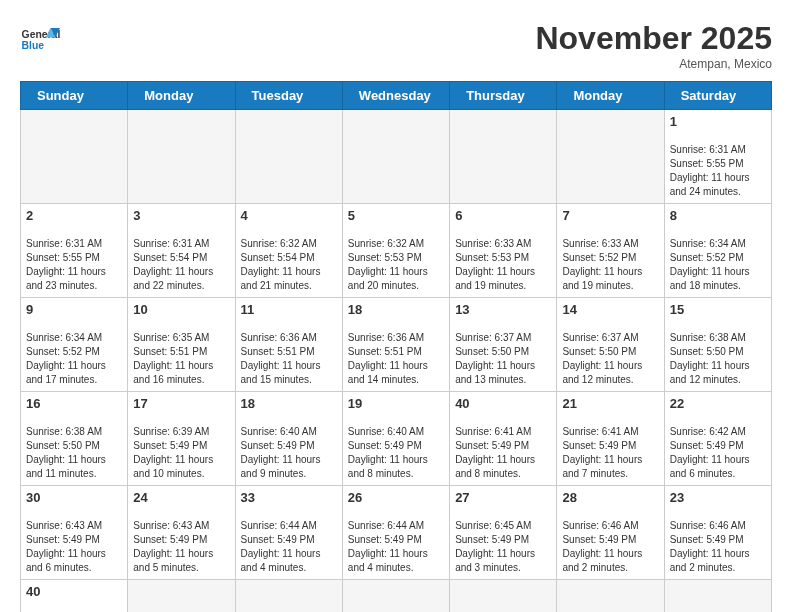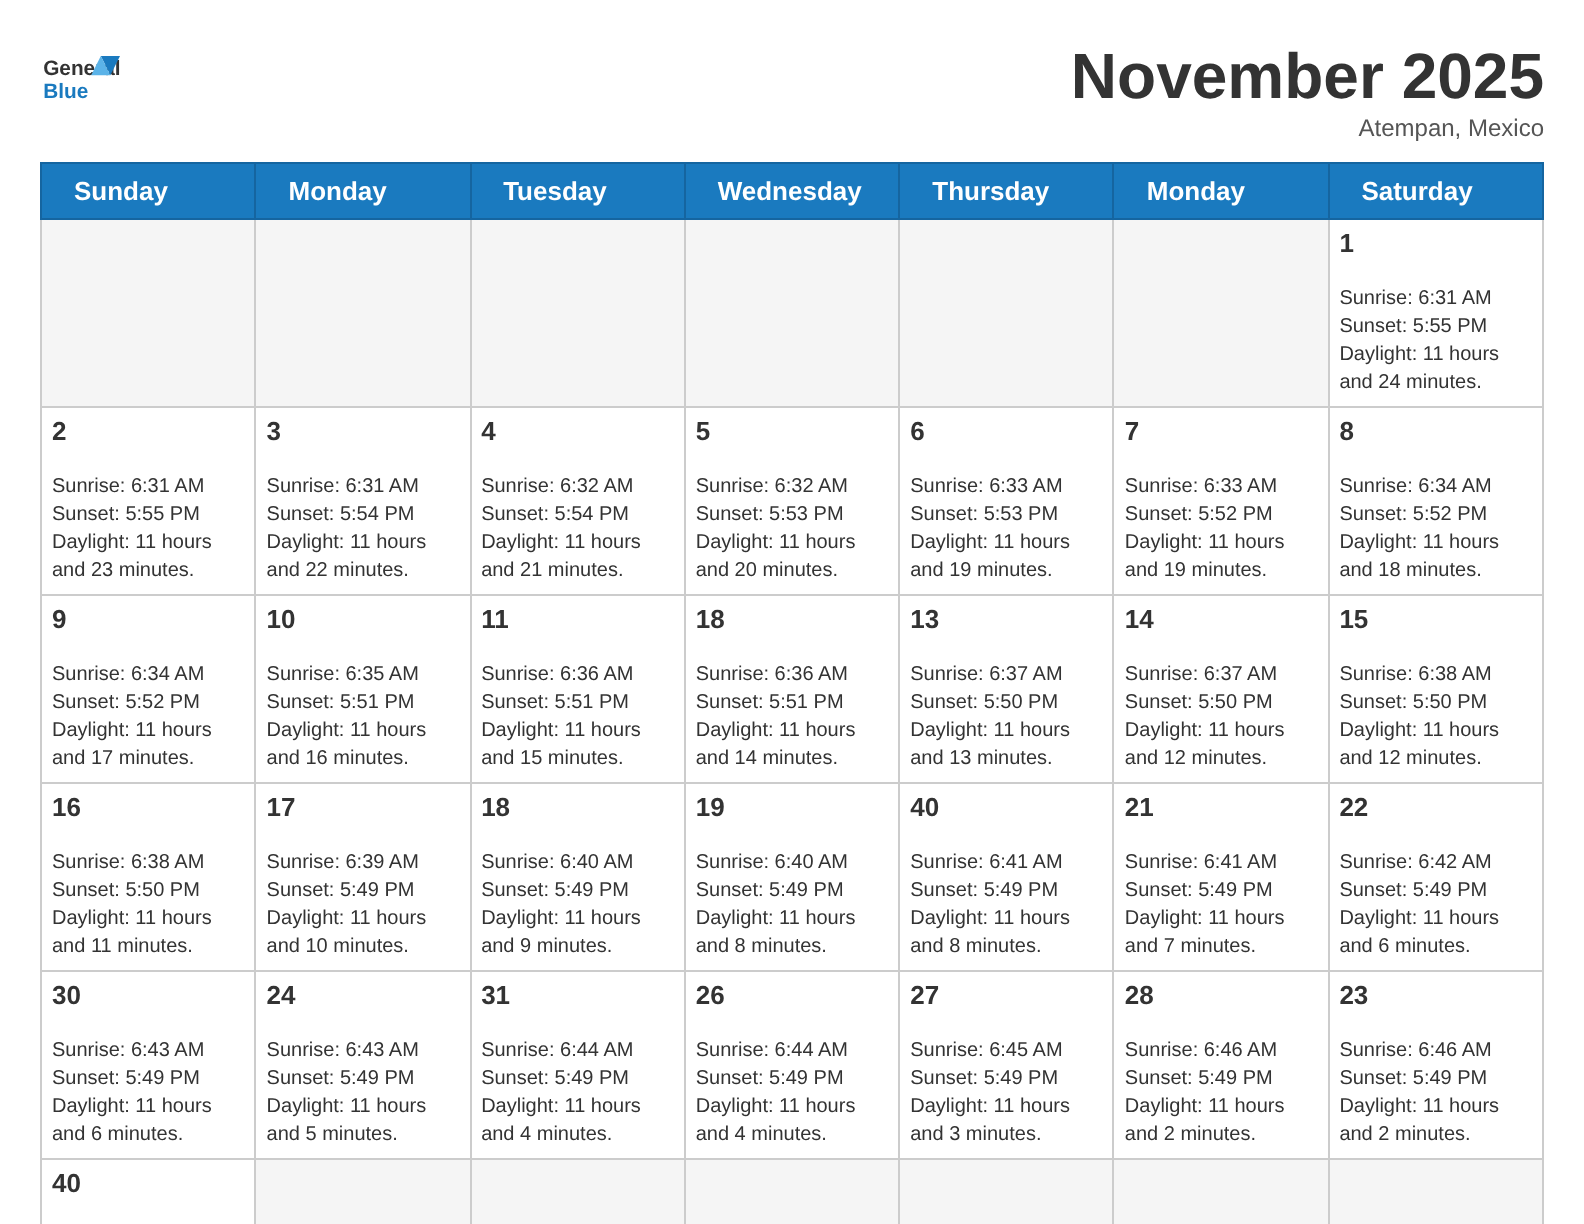--- a/index.html
+++ b/index.html
@@ -215,21 +215,21 @@
       <tr>
         <td>
           <span class="day-num">30</span>
           <div class="day-info">Sunrise: 6:43 AM<br>Sunset: 5:49 PM<br>Daylight: 11 hours and 6 minutes.</div>
         </td>
         <td>
           <span class="day-num">24</span>
           <div class="day-info">Sunrise: 6:43 AM<br>Sunset: 5:49 PM<br>Daylight: 11 hours and 5 minutes.</div>
         </td>
         <td>
-          <span class="day-num">31</span>
+          <span class="day-num">33</span>
           <div class="day-info">Sunrise: 6:44 AM<br>Sunset: 5:49 PM<br>Daylight: 11 hours and 4 minutes.</div>
         </td>
         <td>
           <span class="day-num">26</span>
           <div class="day-info">Sunrise: 6:44 AM<br>Sunset: 5:49 PM<br>Daylight: 11 hours and 4 minutes.</div>
         </td>
         <td>
           <span class="day-num">27</span>
           <div class="day-info">Sunrise: 6:45 AM<br>Sunset: 5:49 PM<br>Daylight: 11 hours and 3 minutes.</div>
         </td>

